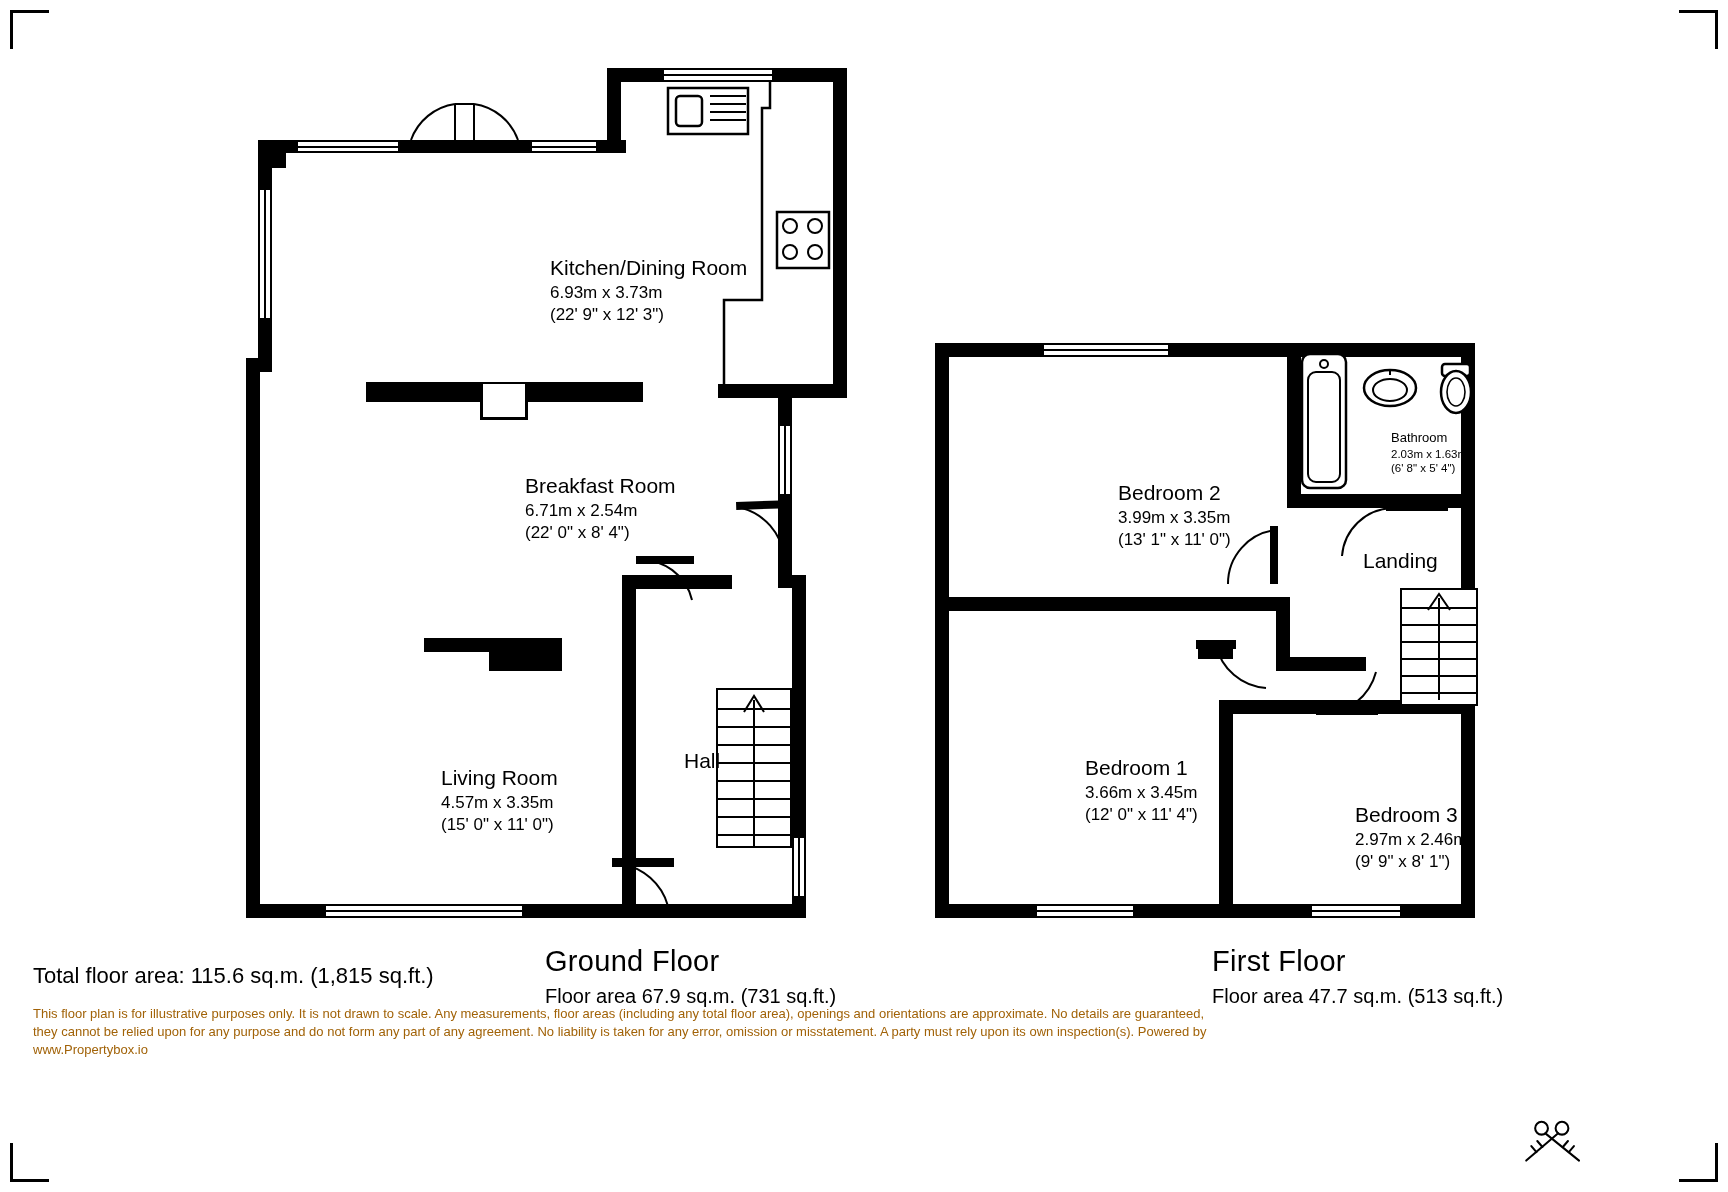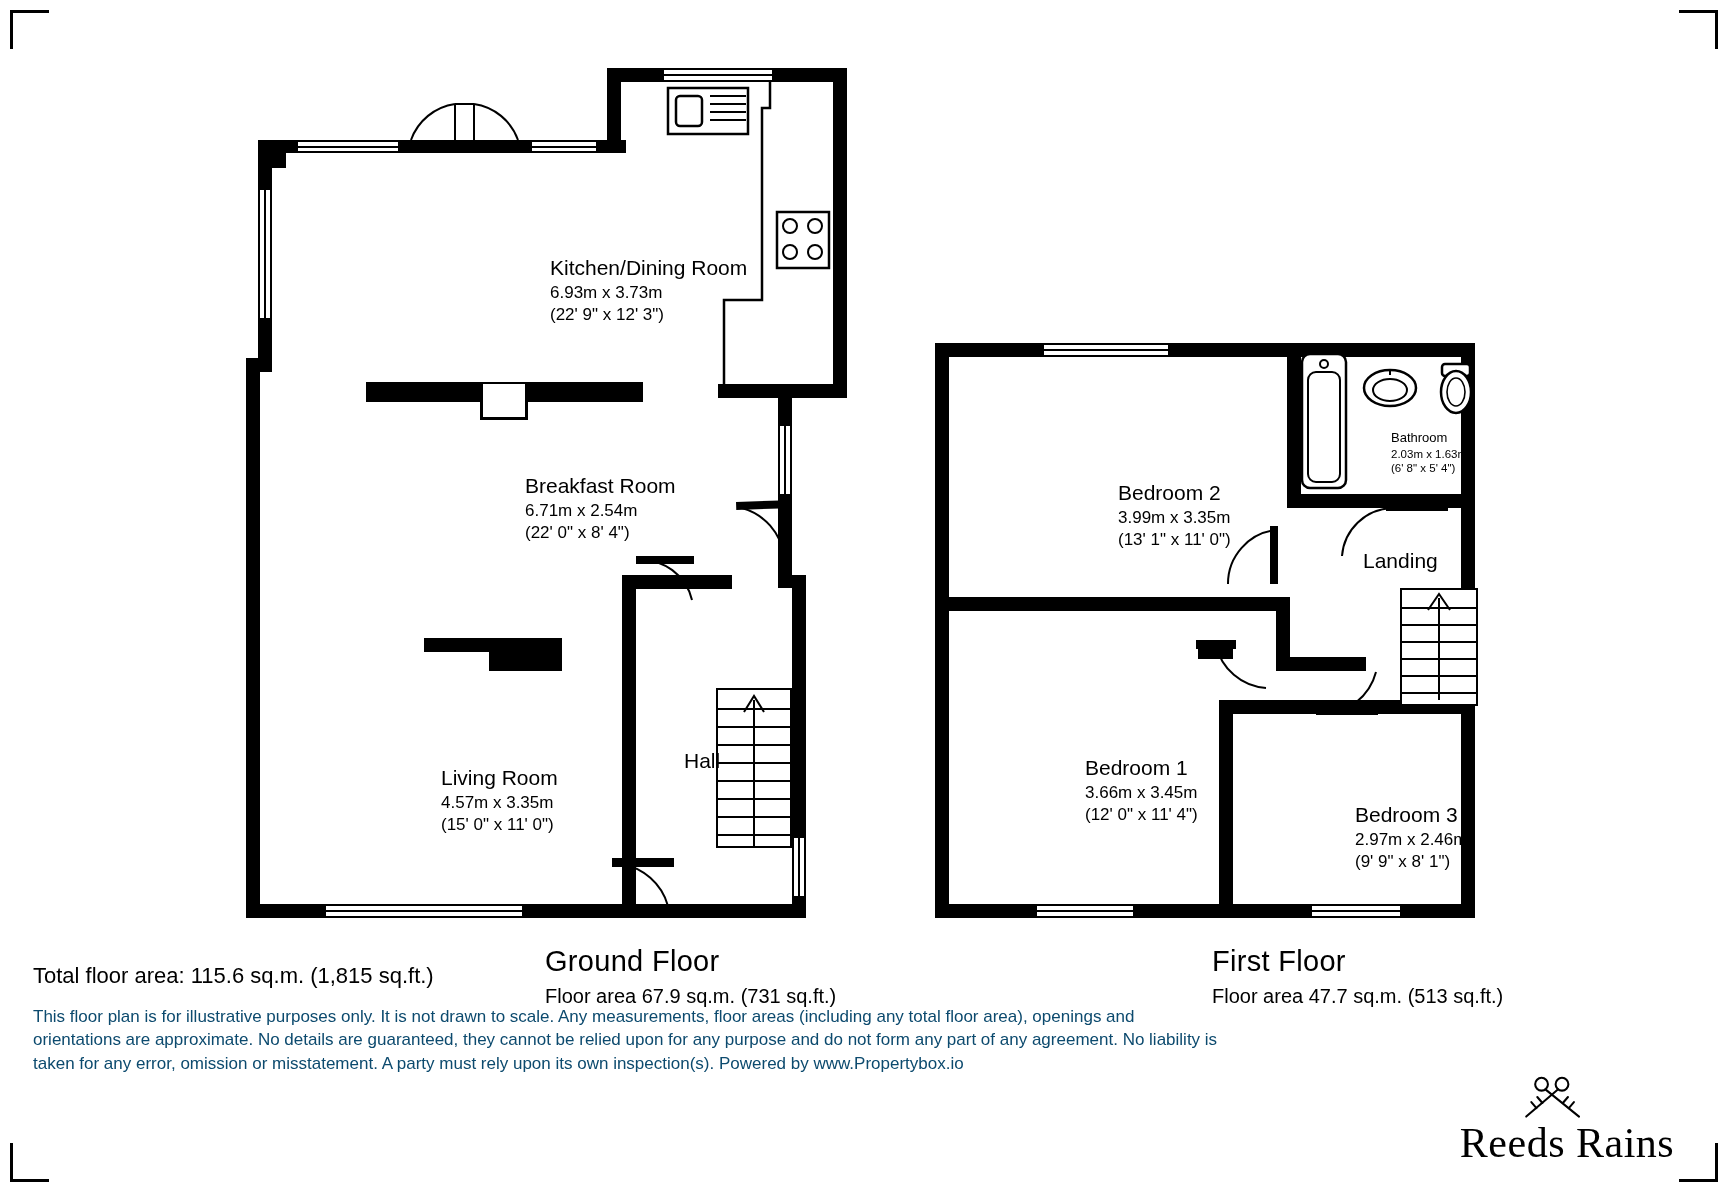--- a/index.html
+++ b/index.html
@@ -105,23 +105,23 @@
     left: 33px;
     top: 963px;
     font-size: 22px;
     white-space: nowrap;
   }
   .disclaimer {
     position: absolute;
     left: 33px;
     top: 1005px;
     width: 1190px;
-    font-size: 17px;
+    font-size: 13px;
     line-height: 1.38;
-    color: #0c4a6e;
+    color: #a16207;
   }
 
   
   .brand {
     position: absolute;
     right: 26px;
     bottom: 28px;
     width: 270px;
     text-align: center;
   }
@@ -413,16 +413,15 @@
         <circle cx="30" cy="12" r="7.5"></circle>
         <circle cx="54" cy="12" r="7.5"></circle>
         <line x1="34.5" y1="18" x2="74" y2="50"></line>
         <line x1="49.5" y1="18" x2="12" y2="50"></line>
         <line x1="62" y1="40" x2="68" y2="33"></line>
         <line x1="55" y1="34" x2="61" y2="27"></line>
         <line x1="24" y1="40" x2="18" y2="33"></line>
         <line x1="31" y1="34" x2="25" y2="27"></line>
       </g>
     </svg>
-    <div class="brand-name">Reeds Rains</div>
   </div>
 
 </div>
 
 </body></html>

